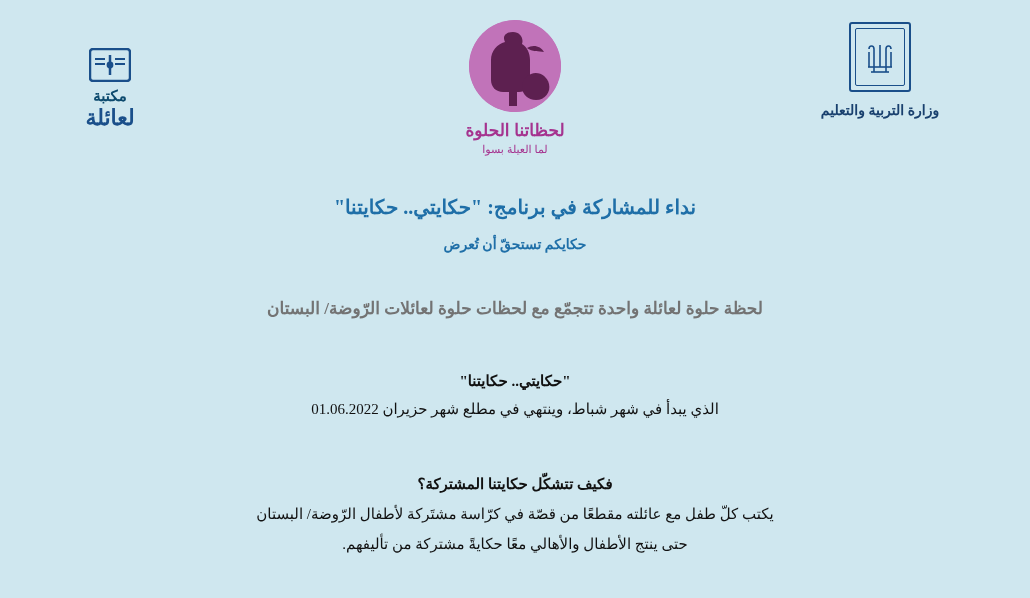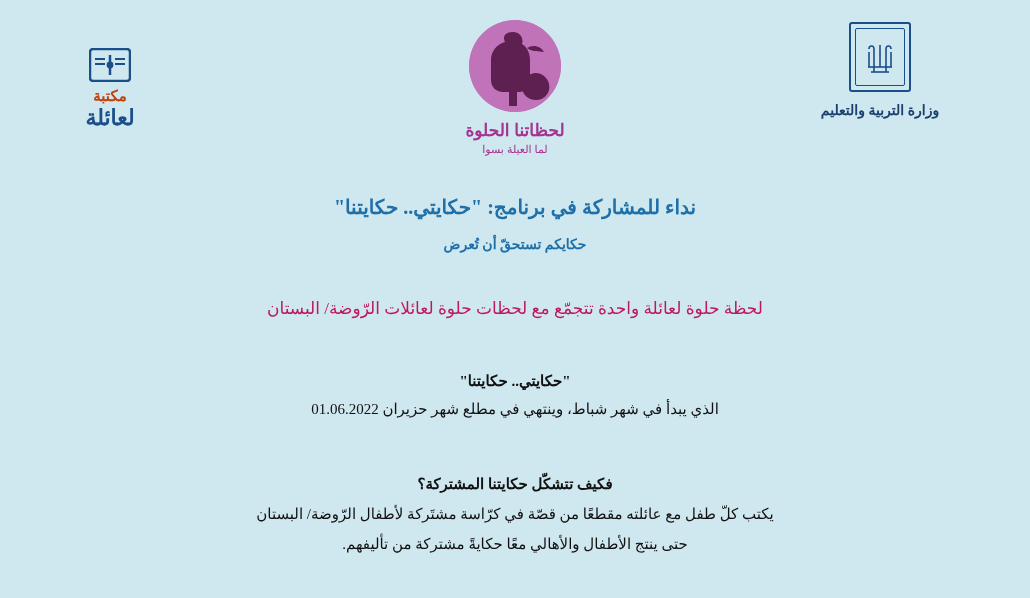--- a/index.html
+++ b/index.html
@@ -30,21 +30,21 @@
   
   .logo-left {
     position: absolute;
     left: 55px;
     top: 48px;
     width: 110px;
     text-align: center;
     direction: rtl;
   }
   .logo-left .ll-line1 {
-    color: #c2410c;
+    color: #0c4a6e;
     font-size: 15px;
     font-weight: bold;
     letter-spacing: .5px;
     line-height: 1.1;
   }
   .logo-left .ll-line2 {
     color: #1a4f8a;
     font-size: 22px;
     font-weight: bold;
     line-height: 1.1;
@@ -138,23 +138,23 @@
     line-height: 1.5;
   }
   .title-sub {
     color: #1f6fa8;
     font-size: 14px;
     font-weight: bold;
     margin-top: 12px;
     line-height: 1.5;
   }
   .headline {
-    color: #be185d;
+    color: #737373;
     font-size: 17px;
-    font-weight: normal;
+    font-weight: bold;
     margin-top: 40px;
     line-height: 1.6;
   }
   .para {
     color: #111111;
     font-size: 15px;
     margin-top: 46px;
     line-height: 1.85;
   }
   .para .bold { font-weight: bold; }

